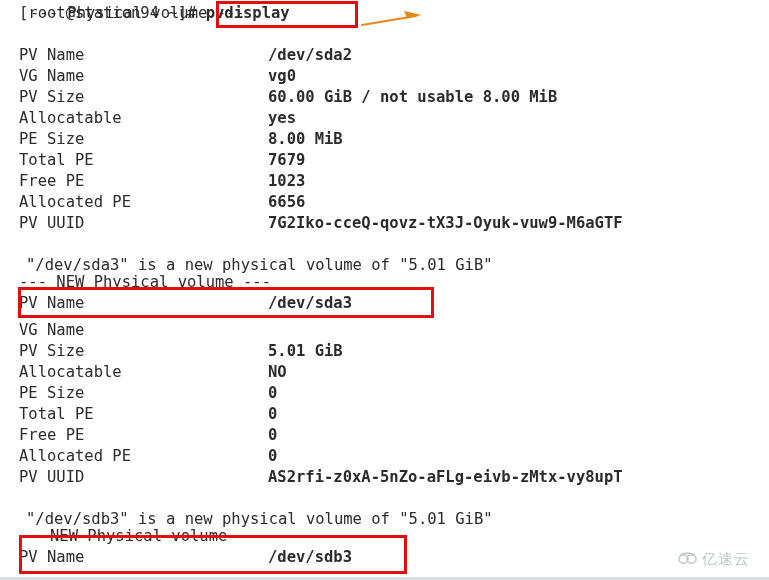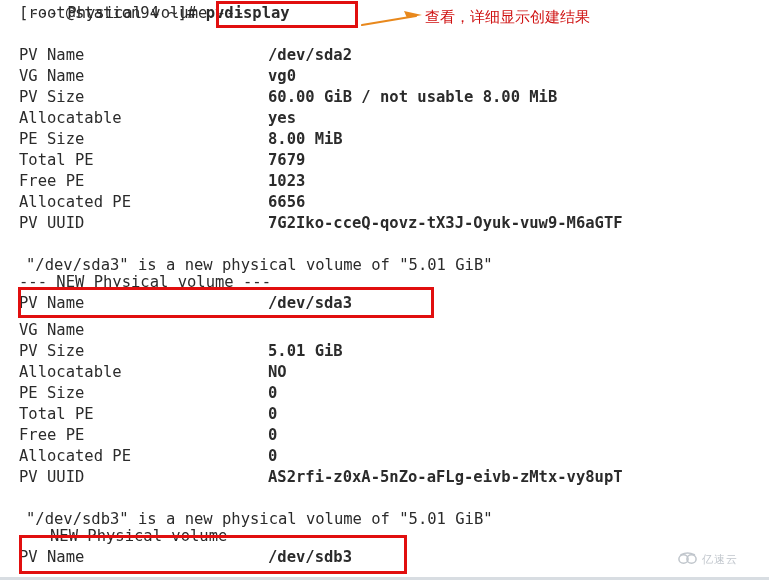--- a/index.html
+++ b/index.html
@@ -66,21 +66,21 @@
   
   .watermark {
     position: absolute;
     display: flex;
     align-items: center;
     gap: 4px;
     opacity: 0.62;
   }
   .watermark .wm-text {
     font-family: "DejaVu Sans", "Liberation Sans", sans-serif;
-    font-size: 11px;
+    font-size: 15px;
     color: #9aa3ad;
     letter-spacing: 1px;
   }
   .bottom-rule {
     position: absolute;
     left: 0;
     bottom: 0;
     width: 769px;
     height: 3px;
     background: #d8dde2;
@@ -106,21 +106,20 @@
 
   <div class="redbox" style="left:19px; top:535px; width:388px; height:39px;"></div>
 
   <div class="arrow" style="left:360px; top:6px; width:66px; height:24px;">
     <svg width="66" height="24" viewBox="0 0 66 24">
       <path d="M2 19 L56 10" stroke="#e8881c" stroke-width="2.2" fill="none" stroke-linecap="round"></path>
       <path d="M62 9 L44 5 L47 12 Z" fill="#e8881c"></path>
     </svg>
   </div>
 
-  <div class="cn-note" style="left:425px; top:7px;">查看，详细显示创建结果</div>
 
   <div class="watermark" style="left:678px; top:550px;">
     <span>
       <svg width="20" height="14" viewBox="0 0 20 14">
         <ellipse cx="5.5" cy="8" rx="4.6" ry="4.3" fill="none" stroke="#9aa3ad" stroke-width="1.5"></ellipse>
         <ellipse cx="13.5" cy="8" rx="4.6" ry="4.3" fill="none" stroke="#9aa3ad" stroke-width="1.5"></ellipse>
         <path d="M3 3.6 Q9.5 0.6 16.4 3.6" fill="none" stroke="#9aa3ad" stroke-width="1.5" stroke-linecap="round"></path>
       </svg>
     </span>
     <span class="wm-text">亿速云</span>

